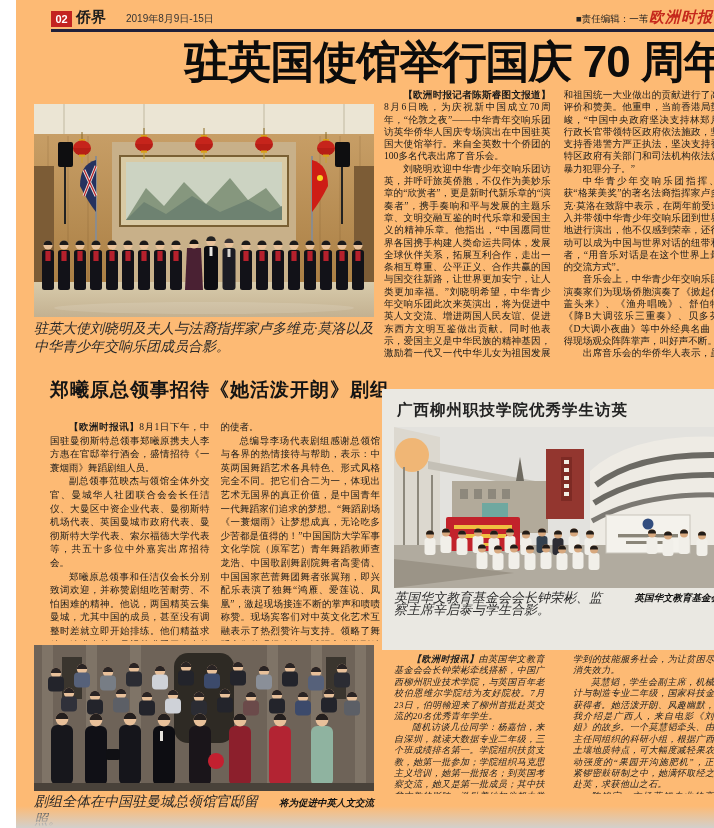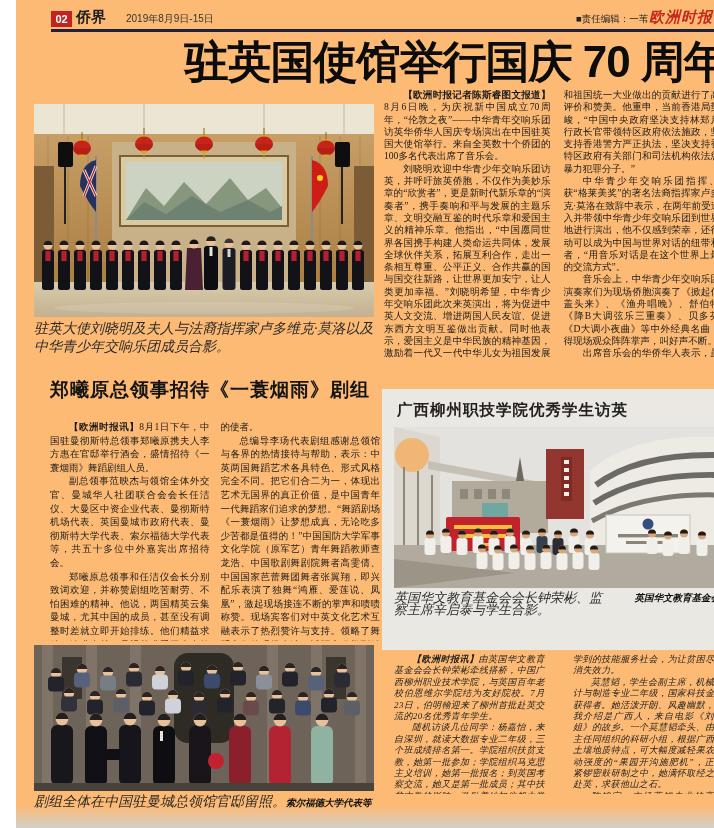--- a/index.html
+++ b/index.html
@@ -178,21 +178,21 @@
 
     </div>
     <div class="col">
       <p class="cont">和祖国统一大业做出的贡献进行了高度评价和赞美。他重申，当前香港局势严峻，“中国中央政府坚决支持林郑月娥行政长官带领特区政府依法施政，坚决支持香港警方严正执法，坚决支持香港特区政府有关部门和司法机构依法惩治暴力犯罪分子。”</p>
       <p>中华青少年交响乐团指挥、曾获“格莱美奖”的著名法裔指挥家卢多维克·莫洛在致辞中表示，在两年前受邀加入并带领中华青少年交响乐团到世界各地进行演出，他不仅感到荣幸，还很激动可以成为中国与世界对话的纽带和使者，“用音乐对话是在这个世界上最美的交流方式”。</p>
       <p>音乐会上，中华青少年交响乐团的演奏家们为现场侨胞演奏了《掀起你的盖头来》、《渔舟唱晚》、舒伯特的《降B大调弦乐三重奏》、贝多芬的《D大调小夜曲》等中外经典名曲，引得现场观众阵阵掌声，叫好声不断。</p>
       <p>出席音乐会的华侨华人表示，虽然乐团的乐手们年级不大，但技术和音乐理解上都达到了很高的专业水准，并且，能在驻英大使馆里听到熟悉的中国民歌，感到无比亲切。</p>
     </div>
   </div>
 
-  <div class="abs a2title">郑曦原总领事招待《一蓑烟雨》剧组</div>
+  <div class="abs a2title">郑曦原总领事招待《她活泼开朗》剧组</div>
   <div class="abs cols a2">
     <div class="col">
       <p><b>【欧洲时报讯】</b><span>8月1日下午，中国驻曼彻斯特总领事郑曦原携夫人李方惠在官邸举行酒会，盛情招待《一蓑烟雨》舞蹈剧组人员。</span></p>
       <p>副总领事范映杰与领馆全体外交官、曼城华人社团联合会会长任洁仪、大曼区中资企业代表、曼彻斯特机场代表、英国曼城市政府代表、曼彻斯特大学代表、索尔福德大学代表等，共五十多位中外嘉宾出席招待会。</p>
       <p>郑曦原总领事和任洁仪会长分别致词欢迎，并称赞剧组吃苦耐劳、不怕困难的精神。他说，两国精英云集曼城，尤其中国的成员，甚至没有调整时差就立即开始排练。他们精益求精、追求卓越，是视艺术重于生命的舞者。《一蓑烟雨》创作成功，把中华艺术传播到英伦、与英国舞蹈艺术交汇互融，遵照“一带一路”文化交流的战略，进行探索实践，是敢于开拓的勇者；《一蓑烟雨》曼城首演，是大曼区华人华侨庆祝祖国华诞70周年的重要组成部分，两国舞蹈家倾情演绎，给大曼区的庆典图上浓墨重彩的一笔，是传送美好</p>
     </div>
     <div class="col">
       <p class="cont">的使者。</p>
       <p>总编导李玚代表剧组感谢总领馆与各界的热情接待与帮助，表示：中英两国舞蹈艺术各具特色、形式风格完全不同。把它们合二为一，体现出艺术无国界的真正价值，是中国青年一代舞蹈家们追求的梦想。“舞蹈剧场《一蓑烟雨》让梦想成真，无论吃多少苦都是值得的！”中国国防大学军事文化学院（原军艺）青年舞蹈教师查龙浩、中国歌剧舞剧院舞者高雯倩、中国国家芭蕾舞团舞者张翼翔，即兴配乐表演了独舞“鸿雁、爱莲说、凤凰”，激起现场接连不断的掌声和啧啧称赞。现场宾客们对中英文化艺术互融表示了热烈赞许与支持。领略了舞蹈家们的现场表演，近距离欣赏到精湛的东方舞蹈技艺，更加强了他们观摩首演的欲望。</p>
 
@@ -264,21 +264,21 @@
         <use href="#fp" x="246" y="141" style="color:#b32433"></use>
         <use href="#fp" x="288" y="141" style="color:#8fb3a0"></use>
         <circle cx="182" cy="116" r="8" fill="#c32030"></circle>
         <rect x="72" y="104" width="14" height="11" rx="2" fill="#101014"></rect>
       </g>
       <rect x="0" y="138" width="340" height="8" fill="#49423a"></rect>
     </svg>
   </figure>
   <div class="abs cap2row">
     <span class="caption">剧组全体在中国驻曼城总领馆官邸留照。</span>
-    <span class="credit">索尔福德大学代表等</span>
+    <span class="credit">将为促进中英人文交流</span>
   </div>
 
   <div class="abs panel"></div>
   <div class="abs a3title">广西柳州职技学院优秀学生访英</div>
 
   <figure class="abs" style="left:378px;top:427px;">
     <svg class="photo" width="326" height="161" viewBox="0 0 326 161">
       <defs>
         <g id="st">
             <rect x="-5.5" y="-17" width="11" height="17" rx="3" fill="currentColor"></rect>

